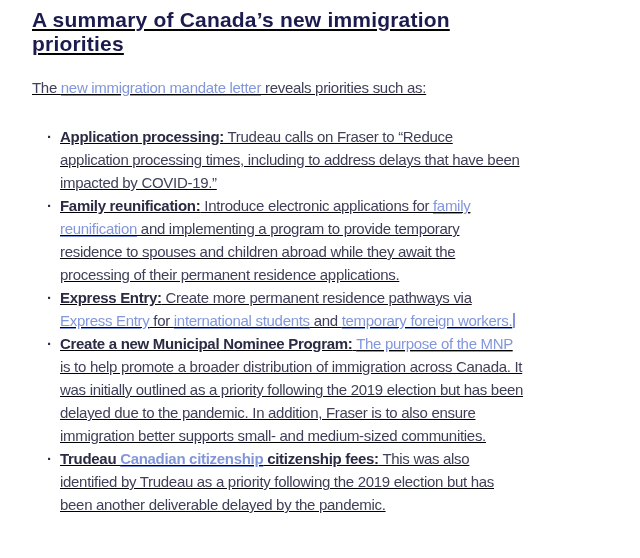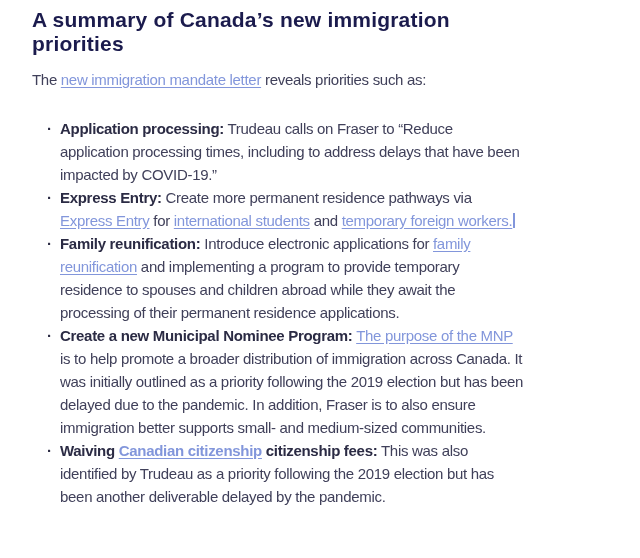--- a/index.html
+++ b/index.html
@@ -14,32 +14,33 @@
   body {
     width: 640px;
     height: 558px;
     overflow: hidden;
     background: var(--background);
     font-family: "Liberation Sans", "DejaVu Sans", sans-serif;
   }
   .page {
     padding: 8px 0 0 32px;
     width: 524px;
+    text-decoration: underline;
   }
   h1 {
     margin: 0;
     font-size: 21px;
     line-height: 24px;
     font-weight: 700;
     letter-spacing: 0.2px;
     color: var(--heading);
     width: 492px;
   }
   .intro {
-    margin: 12px 0 0 0;
+    margin: 20px 0 0 0;
     font-size: 15px;
     line-height: 23px;
     letter-spacing: -0.3px;
     color: var(--body);
     width: 492px;
   }
   ul.priorities {
     list-style: none;
     margin: 26px 0 0 0;
     padding: 0;
@@ -84,23 +85,23 @@
 <div class="page">
 
   <h1>A summary of Canada’s new immigration priorities</h1>
 
   <p class="intro"><span>The </span><a class="lnk">new immigration mandate letter</a><span> reveals priorities such as:</span></p>
 
   <ul class="priorities">
 
     <li><strong>Application processing:</strong><span> Trudeau calls on Fraser to “Reduce application processing times, including to address delays that have been impacted by COVID-19.”</span></li>
 
+    <li><strong>Family reunification:</strong><span> Introduce electronic applications for </span><a class="lnk">family reunification</a><span> and implementing a program to provide temporary residence to spouses and children abroad while they await the processing of their permanent residence applications.</span></li>
+
     <li><strong>Express Entry:</strong><span> Create more permanent residence pathways via </span><a class="lnk">Express Entry</a><span> for </span><a class="lnk">international students</a><span> and </span><a class="lnk">temporary foreign workers.</a><span class="caret"></span></li>
-
-    <li><strong>Family reunification:</strong><span> Introduce electronic applications for </span><a class="lnk">family reunification</a><span> and implementing a program to provide temporary residence to spouses and children abroad while they await the processing of their permanent residence applications.</span></li>
 
     <li><strong>Create a new Municipal Nominee Program:</strong><span> </span><a class="lnk">The purpose of the MNP</a><span> is to help promote a broader distribution of immigration across Canada. It was initially outlined as a priority following the 2019 election but has been delayed due to the pandemic. In addition, Fraser is to also ensure immigration better supports small- and medium-sized communities.</span></li>
 
-    <li><strong>Waiving </strong><a class="lnk bold">Canadian citizenship</a><strong> citizenship fees:</strong><span> This was also identified by Trudeau as a priority following the 2019 election but has been another deliverable delayed by the pandemic.</span></li>
+    <li><strong>Trudeau </strong><a class="lnk bold">Canadian citizenship</a><strong> citizenship fees:</strong><span> This was also identified by Trudeau as a priority following the 2019 election but has been another deliverable delayed by the pandemic.</span></li>
 
   </ul>
 
 </div>
 
 </body></html>

